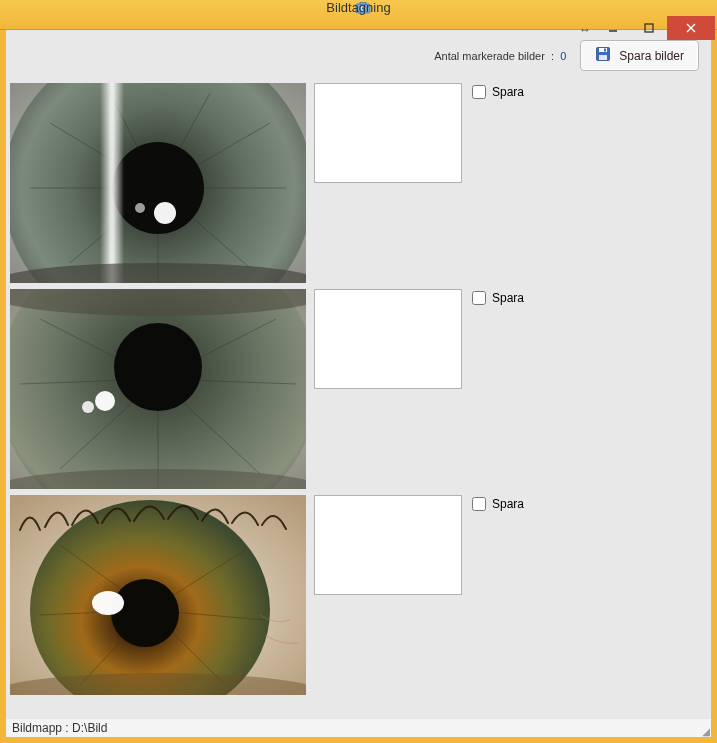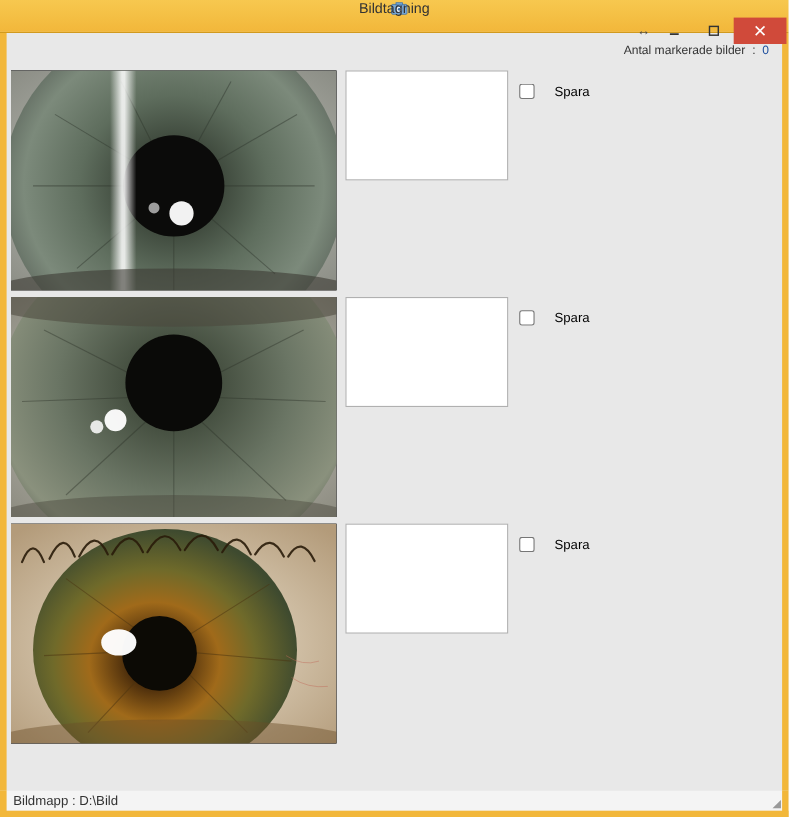--- a/index.html
+++ b/index.html
@@ -116,23 +116,23 @@
     .preview-box {
       width: 148px;
       height: 100px;
       background: #fff;
       border: 1px solid #b0b0b0;
       margin-left: 8px;
     }
     .save-col {
       display: flex;
       align-items: center;
-      gap: 18px;
+      gap: 6px;
       margin-left: 10px;
-      margin-top: 12px;
+      margin-top: 2px;
     }
     .save-col input[type=checkbox]{
       width: 14px; height: 14px;
     }
     .statusbar {
       height: 24px;
       border-left: 6px solid #f2b73a;
       border-right: 6px solid #f2b73a;
       border-bottom: 6px solid #f2b73a;
       background: #f4f4f4;
@@ -186,20 +186,31 @@
   </div>
 </div>
 
 <div class="window-body">
   <div class="toolbar">
     <div class="toolbar-spacer"></div>
     <span class="marked-label">
       <span>Antal markerade bilder</span>&nbsp;&nbsp;<span>:</span>
       <span class="marked-count">0</span>
     </span>
+    <button class="btn save-btn">
+      <span>
+        <svg width="16" height="16" viewBox="0 0 16 16">
+          <rect x="1.5" y="1.5" width="13" height="13" rx="1" fill="#3d6bbf" stroke="#20417a" stroke-width="0.7"></rect>
+          <rect x="4" y="2" width="8" height="4" fill="#fff"></rect>
+          <rect x="4" y="9" width="8" height="5" fill="#dde6f5"></rect>
+          <rect x="9" y="2.5" width="2" height="3" fill="#3d6bbf"></rect>
+        </svg>
+      </span>
+      <span>Spara bilder</span>
+    </button>
   </div>
 
   <div class="list-area">
 
     <div class="row">
       <div class="thumb">
         <svg class="eye-svg" viewBox="0 0 296 200" preserveAspectRatio="xMidYMid slice">
           <defs>
             <radialGradient id="sclera1" cx="50%" cy="50%" r="70%">
               <stop offset="0%" stop-color="#cfcfc8"></stop>

